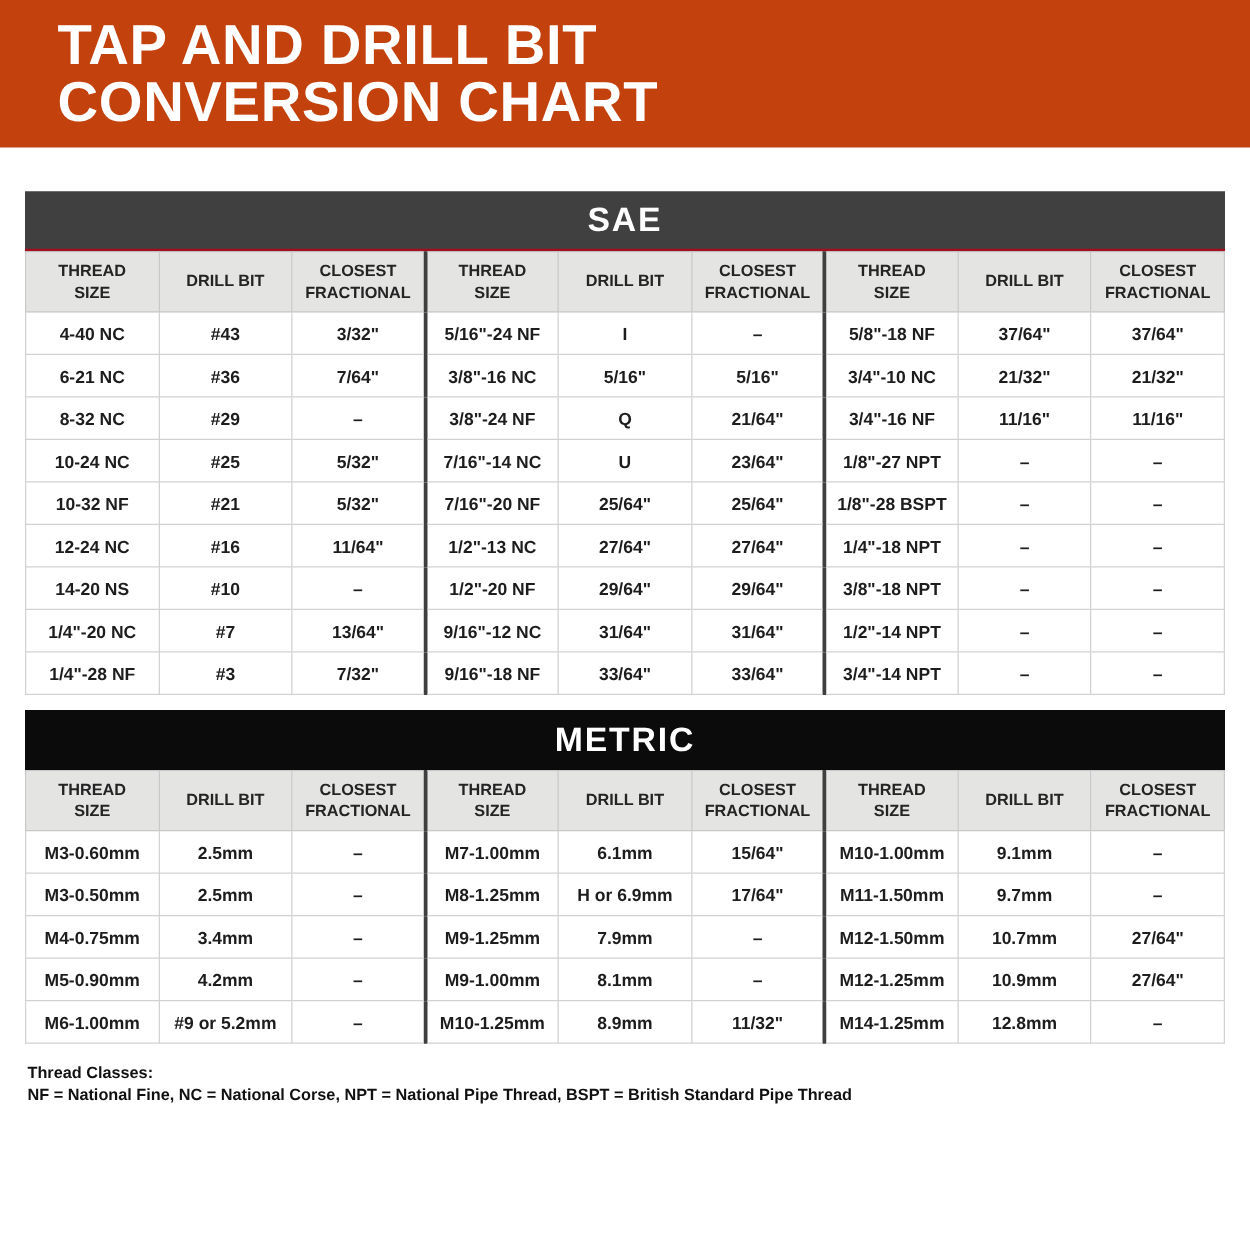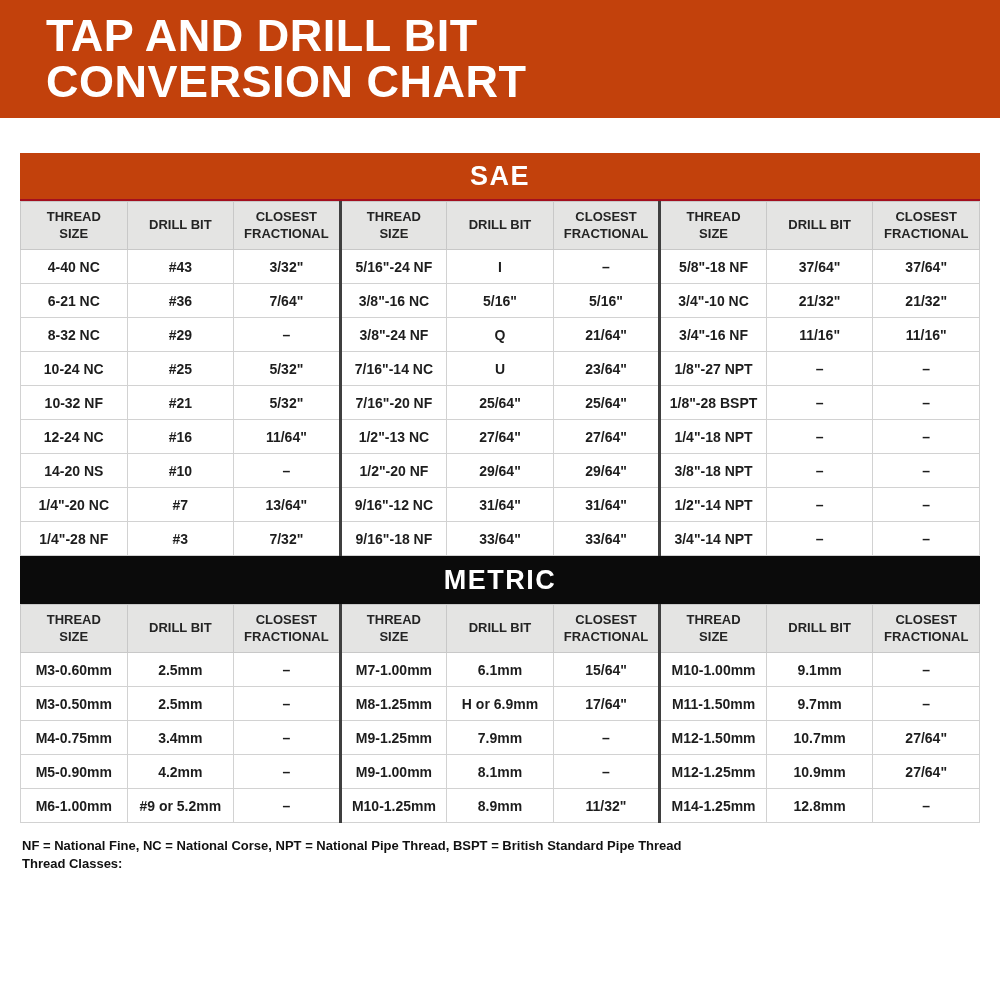--- a/index.html
+++ b/index.html
@@ -12,27 +12,27 @@
     display:flex; flex-direction:column; justify-content:center;
     padding-left:46px;
   }
   .banner h1 {
     color:#ffffff; font-size:45px; font-weight:bold;
     line-height:1.03; letter-spacing:0.5px;
   }
 
   
   .chart-wrap { margin:35px 20px 0 20px; }
-  .chart-wrap.metric { margin-top:0; }
+  .chart-wrap.metric { margin-top:12px; }
 
   .section-band {
     height:48px; display:flex; align-items:center; justify-content:center;
     color:#ffffff; font-size:27px; font-weight:bold; letter-spacing:1.5px;
   }
-  .section-band.red  { background:#c2410c; border-bottom:2px solid #a30f1f; }
+  .section-band.red  { background:#404040; border-bottom:2px solid #a30f1f; }
   .section-band.black{ background:#0b0b0b; }
 
   table {
     width:100%; border-collapse:collapse; table-layout:fixed;
     border:1px solid #c8c8c8;
     padding-left:13px;
   }
   col { width:11.111%; }
 
   thead th {
@@ -287,15 +287,15 @@
           <td>11/32"</td>
           <td>M14-1.25mm</td>
           <td>12.8mm</td>
           <td>–</td>
         </tr>
       </tbody>
     </table>
 </div>
 
 <div class="footer">
+  <div>Thread Classes:</div>
   <div>NF = National Fine, NC = National Corse, NPT = National Pipe Thread, BSPT = British Standard Pipe Thread</div>
-  <div>Thread Classes:</div>
 </div>
 
 </body></html>

